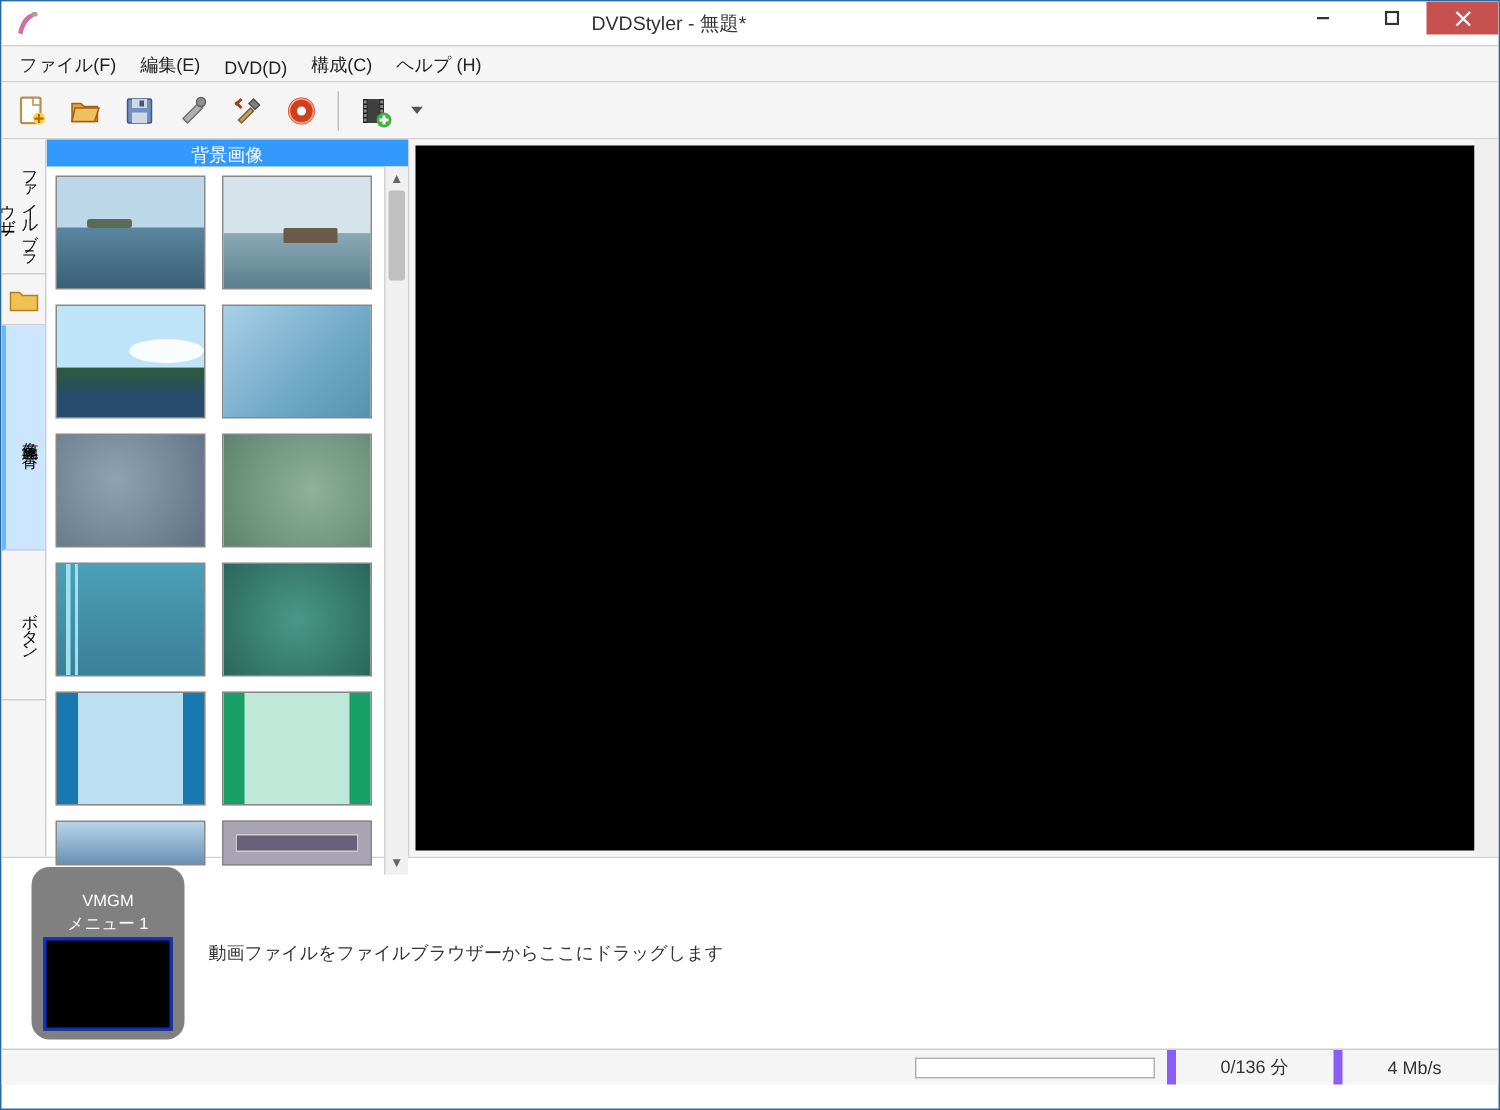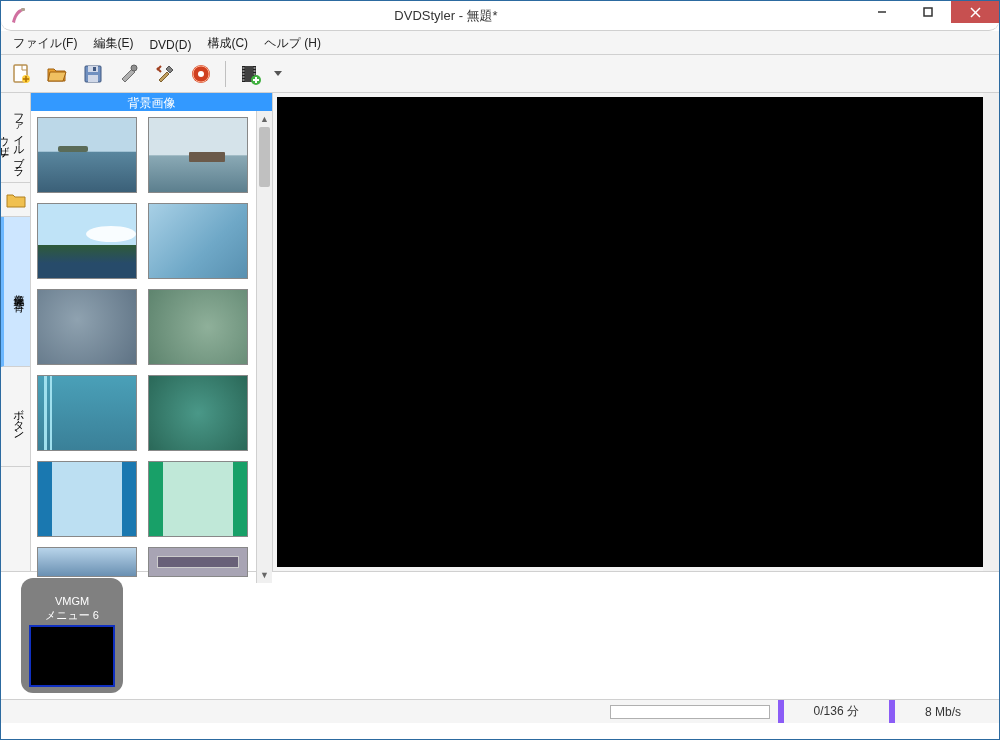--- a/index.html
+++ b/index.html
@@ -1,19 +1,19 @@
 <!DOCTYPE html>
 <html><head>
 <meta charset="utf-8">
 <style>
   * { box-sizing: border-box; margin: 0; padding: 0; }
   body { font-family: "Meiryo", "Yu Gothic", sans-serif; font-size: 12px; background: #fff; width: 1000px; height: 740px; overflow: hidden; border: 1px solid #2c6aa0; }
   
   
-  .titlebar { height: 30px; background: #fff; display: flex; align-items: center; border-bottom: 1px solid #d0d0d0; position: relative; border-radius: 10px; }
+  .titlebar { height: 30px; background: #fff; display: flex; align-items: center; border-bottom: 1px solid #d0d0d0; position: relative; }
   .app-icon { width: 28px; height: 28px; margin-left: 4px; display:flex;align-items:center;justify-content:center; }
   .title-text { flex: 1; text-align: center; color: #333; font-size: 13px; }
   .win-btns { display: flex; height: 100%; }
   .win-btn { width: 46px; height: 22px; display: flex; align-items: center; justify-content: center; cursor: pointer; font-size: 12px; color:#333; }
   .win-close { background: #c75050; color: #fff; width: 48px; height: 22px; }
   .win-btn svg { display:block; }
   
   
   .menubar { height: 24px; background: #f5f5f5; border-bottom: 1px solid #d0d0d0; display: flex; align-items: flex-end; padding: 0 6px; gap: 4px; }
   .menu-item { padding: 2px 6px; cursor: pointer; font-size: 12px; color: #222; }
@@ -247,23 +247,24 @@
     <div class="preview-inner">
       <div class="preview-menu"></div>
     </div>
     <div class="preview-sb"></div>
   </div>
 </div>
 
 <div class="timeline">
   <div class="vmgm-tile">
     <div class="vmgm-title">VMGM</div>
-    <div class="vmgm-sub">メニュー 6</div>
+    <div class="vmgm-sub">メニュー 1</div>
     <div class="vmgm-thumb"></div>
   </div>
+  <div class="drop-hint">動画ファイルをファイルブラウザーからここにドラッグします</div>
 </div>
 
 <div class="statusbar">
   <div class="status-spacer"></div>
   <div class="status-progress"></div>
   <div class="status-cell">0/136 分</div>
-  <div class="status-cell">8 Mb/s</div>
+  <div class="status-cell">4 Mb/s</div>
 </div>
 
 </body></html>

